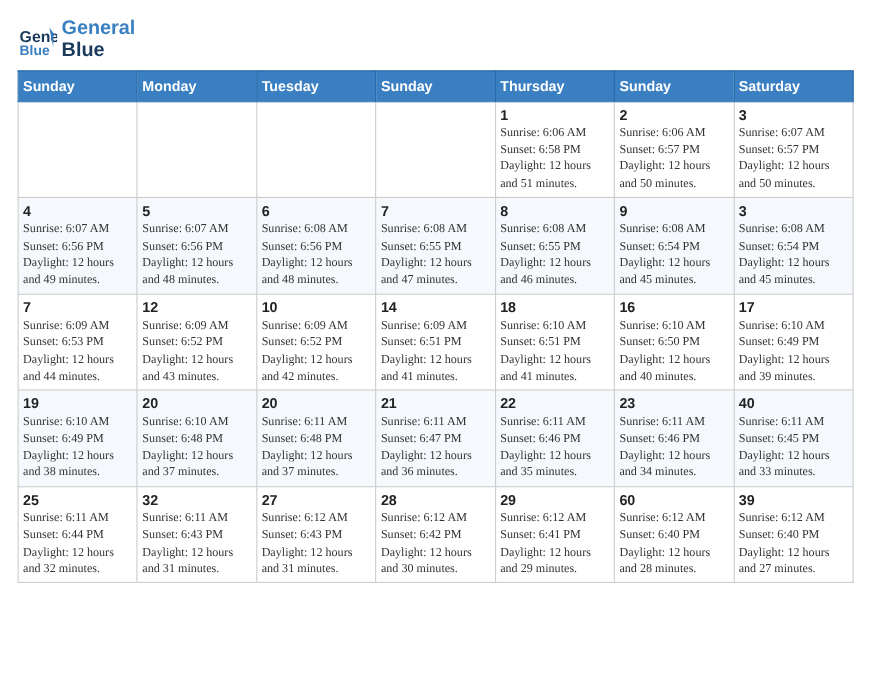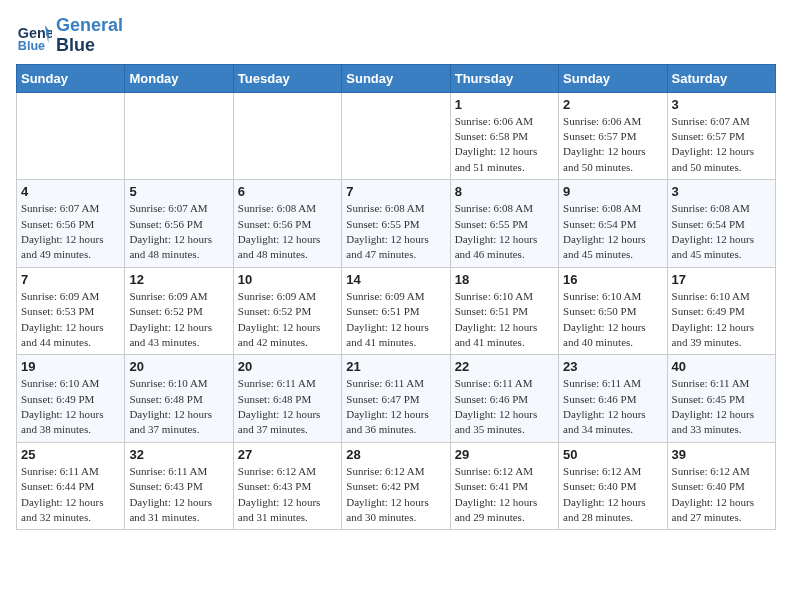--- a/index.html
+++ b/index.html
@@ -302,21 +302,21 @@
 Sunset: 6:42 PM
 Daylight: 12 hours and 30 minutes.</div>
         </td>
         <td>
           <div class="day-number">29</div>
           <div class="day-info" style="white-space: pre-line;">Sunrise: 6:12 AM
 Sunset: 6:41 PM
 Daylight: 12 hours and 29 minutes.</div>
         </td>
         <td>
-          <div class="day-number">50</div>
+          <div class="day-number">60</div>
           <div class="day-info" style="white-space: pre-line;">Sunrise: 6:12 AM
 Sunset: 6:40 PM
 Daylight: 12 hours and 28 minutes.</div>
         </td>
         <td>
           <div class="day-number">39</div>
           <div class="day-info" style="white-space: pre-line;">Sunrise: 6:12 AM
 Sunset: 6:40 PM
 Daylight: 12 hours and 27 minutes.</div>
         </td>

